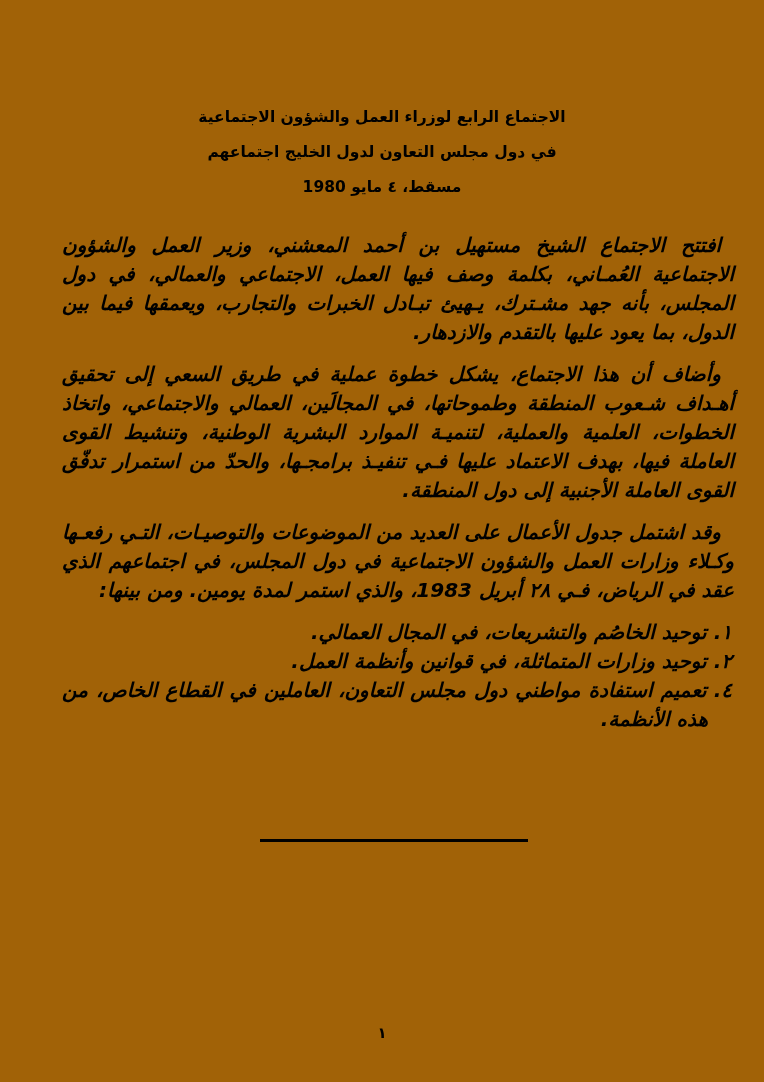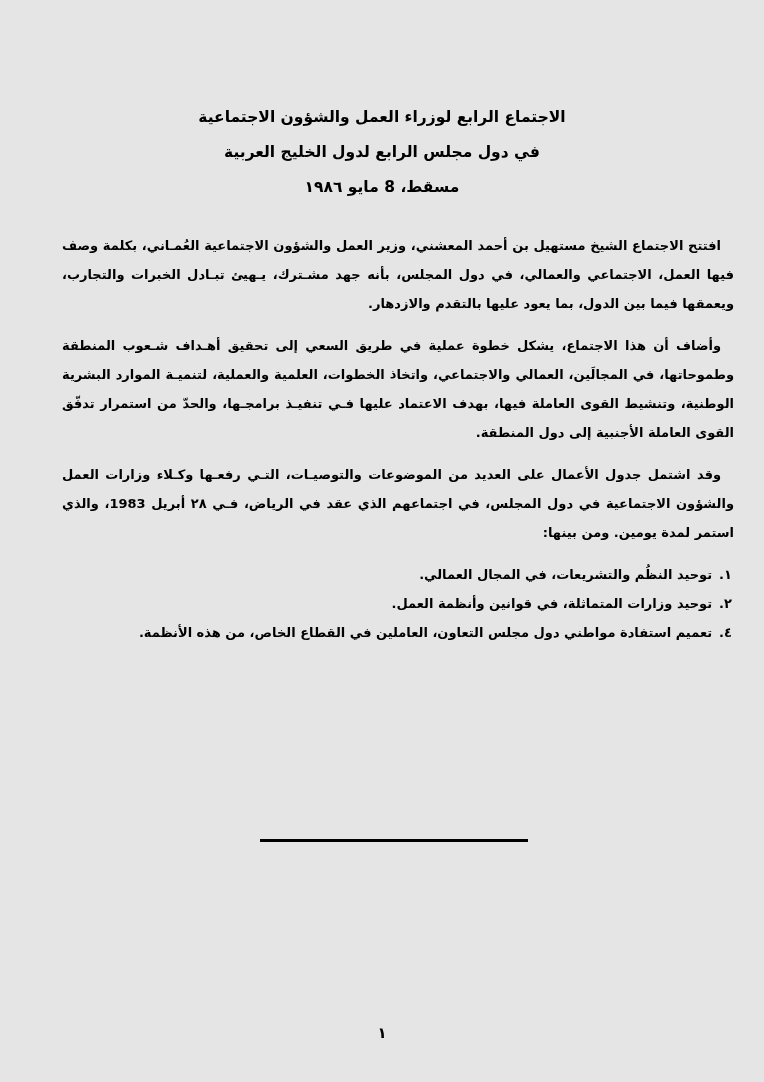--- a/index.html
+++ b/index.html
@@ -13,34 +13,35 @@
     position: relative;
     font-family: "DejaVu Sans", sans-serif;
     font-weight: bold;
     color: #000000;
     overflow: hidden;
   }
   .page {
     position: absolute;
     inset: 0;
     direction: rtl;
-    background: #e5e5e5;
+    background: #a16207;
   }
   .title-block {
     margin-top: 100px;
     text-align: center;
     font-size: 15.5px;
     line-height: 35px;
     letter-spacing: 0;
   }
   .content {
     margin: 26px 30px 0 62px;
-    font-size: 13px;
+    font-size: 20px;
     line-height: 29px;
     text-align: justify;
+    font-style: italic;
   }
   p.para {
     margin: 0 0 13px 0;
     text-indent: 13px; 
   }
   p.para:first-child { margin-top: 0; }
   .agenda-list {
     margin: 0 2px 0 0;
   }
   .agenda-item {
@@ -69,32 +70,32 @@
     line-height: 22px;
   }
 </style>
 </head>
 <body>
 
 <div class="page">
 
   <header class="title-block">
     <div>الاجتماع الرابع لوزراء العمل والشؤون الاجتماعية</div>
-    <div>في دول مجلس الرابع لدول الخليج العربية</div>
-    <div>مسقط، 8 مايو ١٩٨٦</div>
+    <div>في دول مجلس التعاون لدول الخليج اجتماعهم</div>
+    <div>مسقط، ٤ مايو 1980</div>
   </header>
 
   <main class="content">
     <p class="para">افتتح الاجتماع الشيخ مستهيل بن أحمد المعشني، وزير العمل والشؤون الاجتماعية العُمـاني، بكلمة وصف فيها العمل، الاجتماعي والعمالي، في دول المجلس، بأنه جهد مشـترك، يـهيئ تبـادل الخبرات والتجارب، ويعمقها فيما بين الدول، بما يعود عليها بالتقدم والازدهار.</p>
     <p class="para">وأضاف أن هذا الاجتماع، يشكل خطوة عملية في طريق السعي إلى تحقيق أهـداف شـعوب المنطقة وطموحاتها، في المجالَين، العمالي والاجتماعي، واتخاذ الخطوات، العلمية والعملية، لتنميـة الموارد البشرية الوطنية، وتنشيط القوى العاملة فيها، بهدف الاعتماد عليها فـي تنفيـذ برامجـها، والحدّ من استمرار تدفّق القوى العاملة الأجنبية إلى دول المنطقة.</p>
     <p class="para">وقد اشتمل جدول الأعمال على العديد من الموضوعات والتوصيـات، التـي رفعـها وكـلاء وزارات العمل والشؤون الاجتماعية في دول المجلس، في اجتماعهم الذي عقد في الرياض، فـي ٢٨ أبريل 1983، والذي استمر لمدة يومين. ومن بينها:</p>
 
     <div class="agenda-list">
       <div class="agenda-item">
-        <span class="num">١.</span><span>توحيد النظُم والتشريعات، في المجال العمالي.</span>
+        <span class="num">١.</span><span>توحيد الخاصُم والتشريعات، في المجال العمالي.</span>
       </div>
       <div class="agenda-item">
         <span class="num">٢.</span><span>توحيد وزارات المتماثلة، في قوانين وأنظمة العمل.</span>
       </div>
       <div class="agenda-item">
         <span class="num">٤.</span><span>تعميم استفادة مواطني دول مجلس التعاون، العاملين في القطاع الخاص، من هذه الأنظمة.</span>
       </div>
     </div>
   </main>
 

